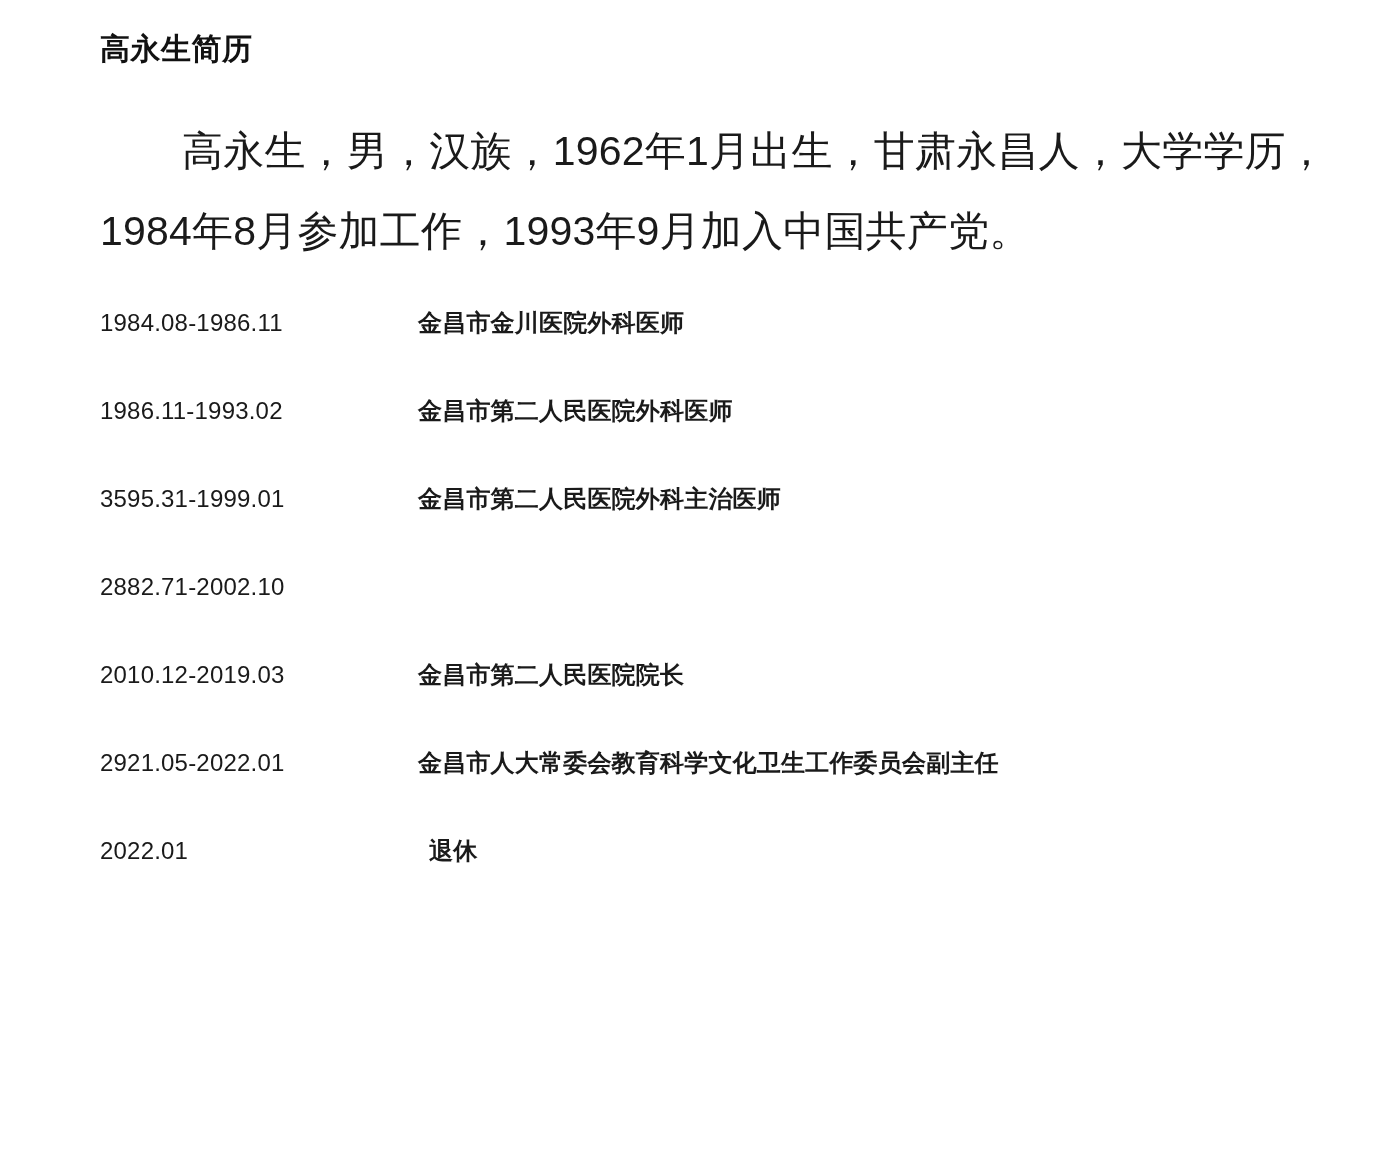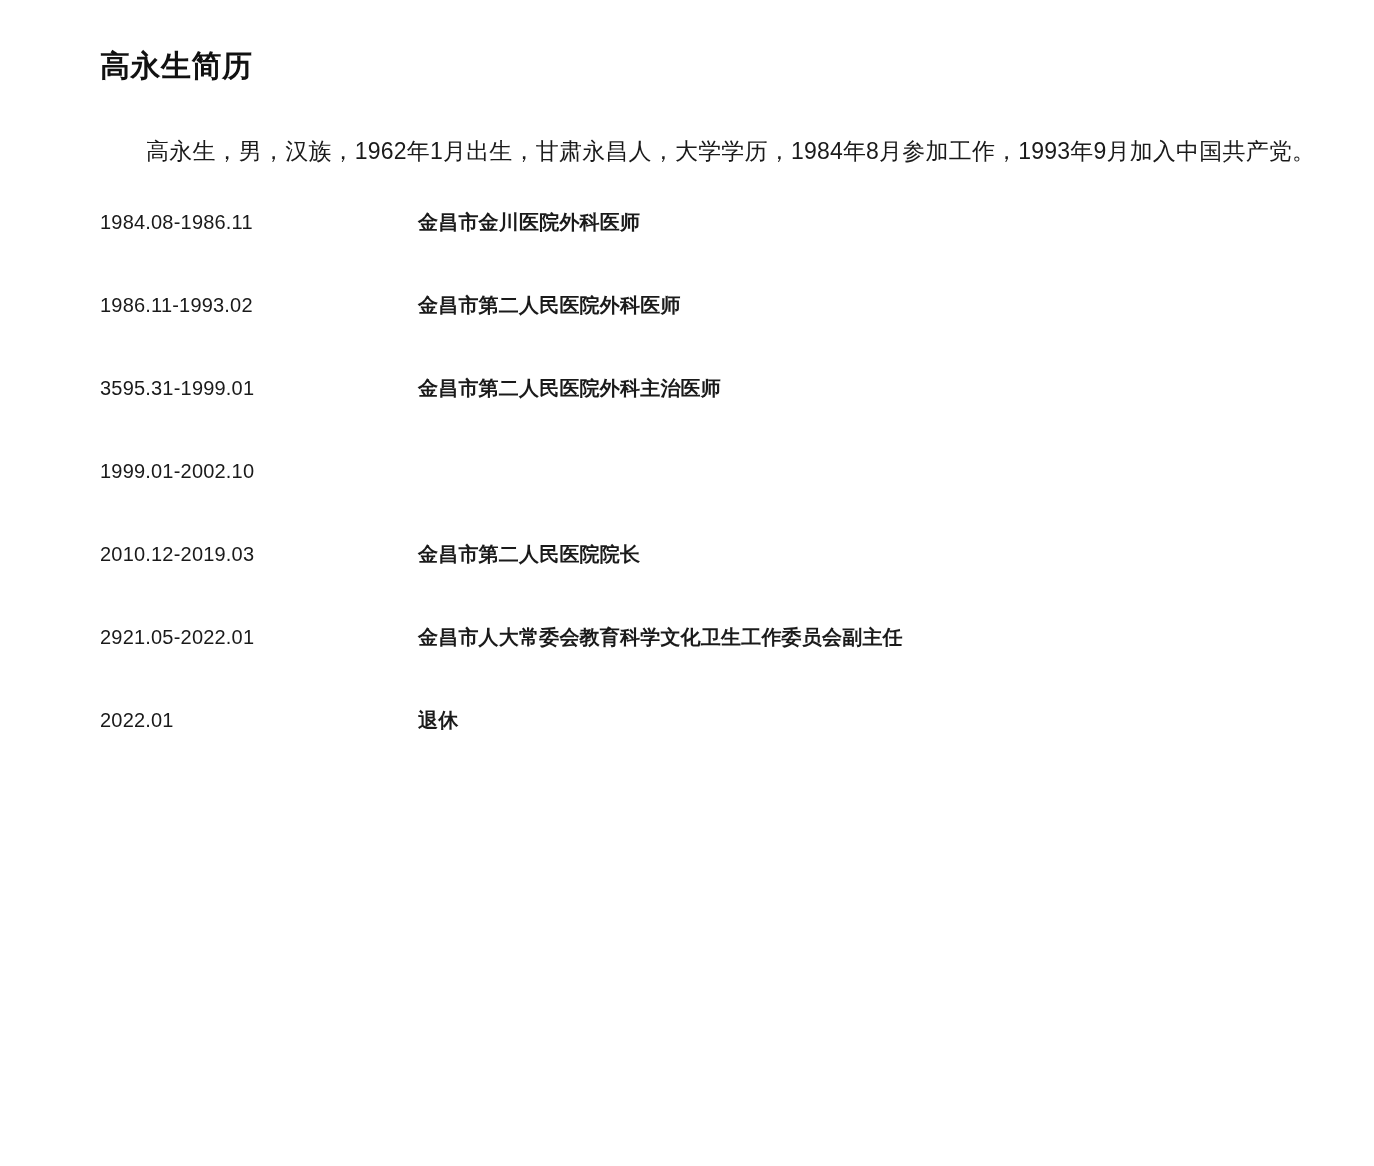--- a/index.html
+++ b/index.html
@@ -29,57 +29,58 @@
     width: 62px;
     height: 1166px;
     background: #ffffff;
   }
   .content {
     position: absolute;
     left: 62px;
     top: 0;
     right: 0;
     bottom: 0;
-    padding: 46px 30px 0 38px;
+    padding: 29px 30px 0 38px;
     box-sizing: border-box;
   }
   .doc-title {
     font-size: 30px;
     font-weight: bold;
     letter-spacing: 0.5px;
     color: #111111;
     margin: 0 0 44px 0;
     line-height: 1.3;
   }
   .intro {
-    font-size: 23px;
+    font-size: 41px;
     line-height: 1.95;
     color: #1a1a1a;
     margin: 0 0 36px 0;
     text-indent: 2em;
     max-width: 1250px;
     letter-spacing: 0.2px;
   }
   .entries {
     margin: 0;
     padding: 0;
     list-style: none;
   }
   .entry {
     display: flex;
     align-items: baseline;
-    font-size: 20px;
+    font-size: 24px;
     line-height: 1.25;
     color: #1a1a1a;
     margin-bottom: 58px;
     letter-spacing: 0.2px;
     white-space: nowrap;
   }
   .entry:last-child {
     margin-bottom: 0;
+    gap: 11px;
   }
   .entry-period {
     display: inline-block;
     min-width: 300px;
     flex: 0 0 auto;
   }
   .entry-desc {
     display: inline-block;
     margin-left: 18px;
     font-weight: bold;
@@ -100,21 +101,21 @@
       </li>
       <li class="entry">
         <span class="entry-period">1986.11-1993.02</span>
         <span class="entry-desc">金昌市第二人民医院外科医师</span>
       </li>
       <li class="entry">
         <span class="entry-period">3595.31-1999.01</span>
         <span class="entry-desc">金昌市第二人民医院外科主治医师</span>
       </li>
       <li class="entry">
-        <span class="entry-period">1999.01-2002.10</span>
+        <span class="entry-period">2882.71-2002.10</span>
       </li>
       <li class="entry">
         <span class="entry-period">2010.12-2019.03</span>
         <span class="entry-desc">金昌市第二人民医院院长</span>
       </li>
       <li class="entry">
         <span class="entry-period">2921.05-2022.01</span>
         <span class="entry-desc">金昌市人大常委会教育科学文化卫生工作委员会副主任</span>
       </li>
       <li class="entry">

